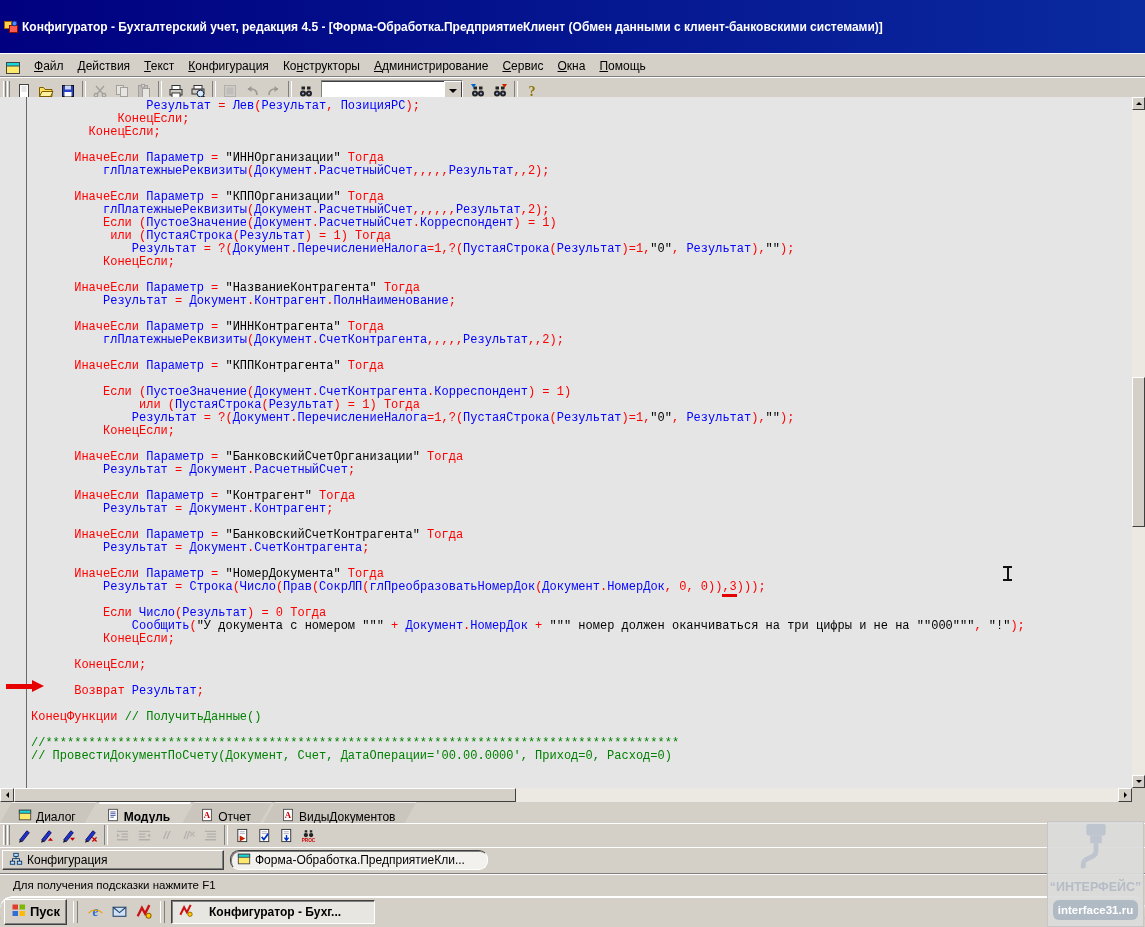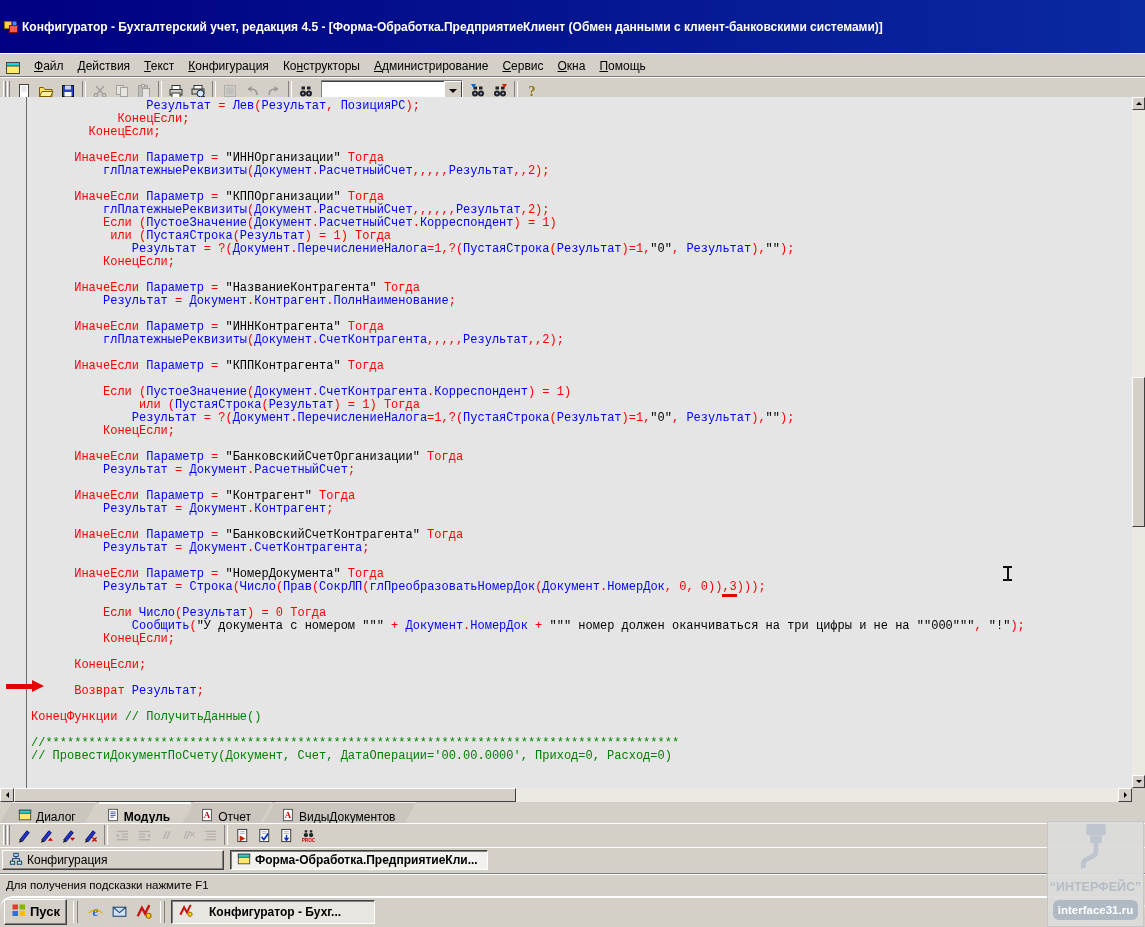--- a/index.html
+++ b/index.html
@@ -57,23 +57,23 @@
   .tab{position:relative;display:flex;align-items:center;gap:4px;padding:8px 22px 0 18px;margin-right:-10px;
        clip-path:polygon(12px 0,calc(100% - 1px) 0,calc(100% - 13px) 100%,0 100%);
        background:#cac6be;box-shadow:inset 0 1px #f0efec;white-space:nowrap;font-size:12px;}
   .tab.active{background:#d4d0c8;font-weight:bold;box-shadow:inset 0 2px #fff;z-index:2;}
   .tab svg{flex:0 0 auto;}
   
   .winbar{position:absolute;left:0;top:847px;width:1145px;height:26px;display:flex;align-items:center;gap:6px;padding-left:2px;box-sizing:border-box;box-shadow:inset 0 1px #fff;}
   .wbtn{height:20px;display:flex;align-items:center;gap:4px;padding:0 6px;background:#d4d0c8;
         border:1px solid;border-color:#fff #404040 #404040 #fff;box-shadow:inset -1px -1px 0 #808080;box-sizing:border-box;
         white-space:nowrap;overflow:hidden;}
-  .wbtn.active{background:#f2f1ee;border-color:#404040 #fff #fff #404040;box-shadow:inset 1px 1px 0 #808080;font-weight:bold;}
-  
-  .statusbar{position:absolute;left:0;top:873px;width:1145px;height:23px;box-shadow:inset 0 1px #808080,inset 0 2px #fff;display:flex;align-items:center;padding-left:6px;box-sizing:border-box;font-size:11.5px;}
+  .wbtn.active{background:#f2f1ee;border-color:#404040 #fff #fff #404040;box-shadow:inset 1px 1px 0 #808080;font-weight:normal;border-radius:9px;}
+  
+  .statusbar{position:absolute;left:0;top:873px;width:1145px;height:23px;box-shadow:inset 0 1px #808080,inset 0 2px #fff;display:flex;align-items:center;padding-left:13px;box-sizing:border-box;font-size:11.5px;}
   
   .taskbar{position:absolute;left:0;top:896px;width:1145px;height:31px;background:#d4d0c8;box-shadow:inset 0 2px #fff,inset 0 1px #808080;display:flex;align-items:center;gap:4px;padding:0 4px;box-sizing:border-box;border-radius:12px;}
   .startbtn{height:24px;display:flex;align-items:center;gap:3px;padding:0 6px;background:#d4d0c8;border:1px solid;border-color:#fff #404040 #404040 #fff;box-shadow:inset -1px -1px 0 #808080;font-weight:bold;font-size:13px;}
   .qlsep{width:3px;height:22px;border-left:1px solid #fff;border-right:1px solid #808080;margin:0 2px;}
   .qlicon{width:22px;height:22px;display:flex;align-items:center;justify-content:center;}
   .taskbtn{height:24px;display:flex;align-items:center;gap:16px;padding:0 6px;width:204px;box-sizing:border-box;
            background:#e8e6e1;border:1px solid;border-color:#404040 #fff #fff #404040;box-shadow:inset 1px 1px 0 #808080;font-weight:bold;white-space:nowrap;overflow:hidden;}
   
   .watermark{position:absolute;right:1px;bottom:0;width:97px;height:106px;background:rgba(219,219,219,.93);
              border:1px solid #c6c6c6;box-sizing:border-box;display:flex;flex-direction:column;align-items:center;justify-content:flex-end;padding-bottom:6px;z-index:50;}

